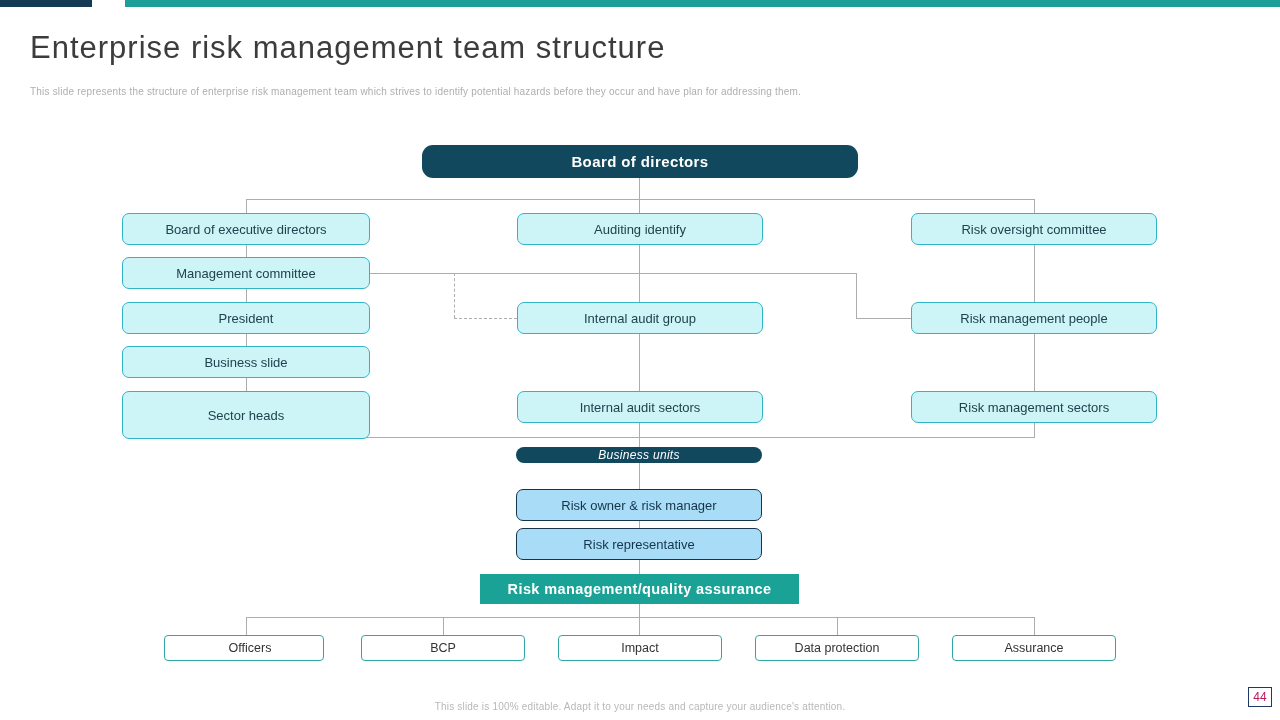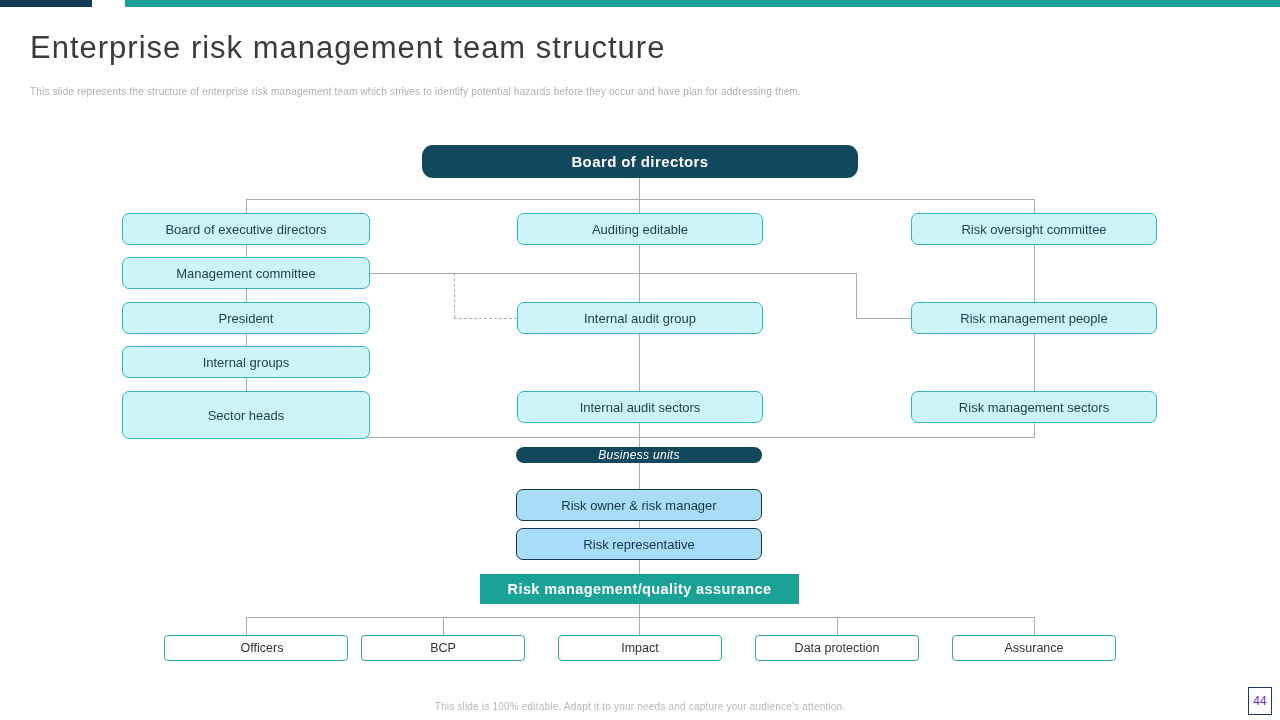--- a/index.html
+++ b/index.html
@@ -56,24 +56,24 @@
     background:#ffffff;border:1px solid #2FA8A5;color:#333333;
     border-radius:4px;font-size:12.5px;
   }
 
   
   .slide-footer{
     position:absolute;left:0;right:0;top:701px;text-align:center;
     font-size:10px;color:#B8B8B8;letter-spacing:.2px;
   }
   .page-number{
-    position:absolute;left:1248px;top:687px;width:24px;height:28px;
+    position:absolute;left:1248px;top:687px;width:24px;height:20px;
     border:1px solid #1F3864;box-sizing:border-box;background:#fff;
     display:flex;align-items:center;justify-content:center;
-    font-size:12px;color:#6d28d9;z-index:3;
+    font-size:12px;color:#be185d;z-index:3;
   }
 </style>
 </head>
 <body>
 
 <div class="bar bar-navy"></div>
 <div class="bar bar-teal"></div>
 
 <div class="slide-title">Enterprise risk management team structure</div>
 <div class="slide-subtitle">This slide represents the structure of enterprise risk management team which strives to identify potential hazards before they occur and have plan for addressing them.</div>
@@ -102,40 +102,40 @@
 <div class="ln hl" style="left:246px;top:617px;width:789px;"></div>
 <div class="ln vl" style="left:246px;top:617px;height:18px;"></div>
 <div class="ln vl" style="left:443px;top:617px;height:18px;"></div>
 <div class="ln vl" style="left:639px;top:617px;height:18px;"></div>
 <div class="ln vl" style="left:837px;top:617px;height:18px;"></div>
 <div class="ln vl" style="left:1034px;top:617px;height:18px;"></div>
 
 <div class="node node-dark" style="left:422px;top:145px;width:436px;height:33px;">Board of directors</div>
 
 <div class="node node-cyan" style="left:122px;top:213px;width:248px;height:32px;">Board of executive directors</div>
-<div class="node node-cyan" style="left:517px;top:213px;width:246px;height:32px;">Auditing editable</div>
+<div class="node node-cyan" style="left:517px;top:213px;width:246px;height:32px;">Auditing identify</div>
 <div class="node node-cyan" style="left:911px;top:213px;width:246px;height:32px;">Risk oversight committee</div>
 
 <div class="node node-cyan" style="left:122px;top:257px;width:248px;height:32px;">Management committee</div>
 
 <div class="node node-cyan" style="left:122px;top:302px;width:248px;height:32px;">President</div>
 <div class="node node-cyan" style="left:517px;top:302px;width:246px;height:32px;">Internal audit group</div>
 <div class="node node-cyan" style="left:911px;top:302px;width:246px;height:32px;">Risk management people</div>
 
-<div class="node node-cyan" style="left:122px;top:346px;width:248px;height:32px;">Internal groups</div>
+<div class="node node-cyan" style="left:122px;top:346px;width:248px;height:32px;">Business slide</div>
 
 <div class="node node-cyan" style="left:122px;top:391px;width:248px;height:48px;">Sector heads</div>
 <div class="node node-cyan" style="left:517px;top:391px;width:246px;height:32px;">Internal audit sectors</div>
 <div class="node node-cyan" style="left:911px;top:391px;width:246px;height:32px;">Risk management sectors</div>
 
 <div class="node node-dark small" style="left:516px;top:447px;width:246px;height:16px;font-style:italic;">Business units</div>
 <div class="node node-blue" style="left:516px;top:489px;width:246px;height:32px;">Risk owner &amp; risk manager</div>
 <div class="node node-blue" style="left:516px;top:528px;width:246px;height:32px;">Risk representative</div>
 <div class="node node-teal" style="left:480px;top:574px;width:319px;height:30px;">Risk management/quality assurance</div>
 
-<div class="node node-white" style="left:164px;top:635px;width:184px;height:26px;padding-left:12px;">Officers</div>
+<div class="node node-white" style="left:164px;top:635px;width:160px;height:26px;padding-left:12px;">Officers</div>
 <div class="node node-white" style="left:361px;top:635px;width:164px;height:26px;">BCP</div>
 <div class="node node-white" style="left:558px;top:635px;width:164px;height:26px;">Impact</div>
 <div class="node node-white" style="left:755px;top:635px;width:164px;height:26px;">Data protection</div>
 <div class="node node-white" style="left:952px;top:635px;width:164px;height:26px;">Assurance</div>
 
 <div class="slide-footer">This slide is 100% editable. Adapt it to your needs and capture your audience's attention.</div>
 <div class="page-number">44</div>
 
 </body></html>

